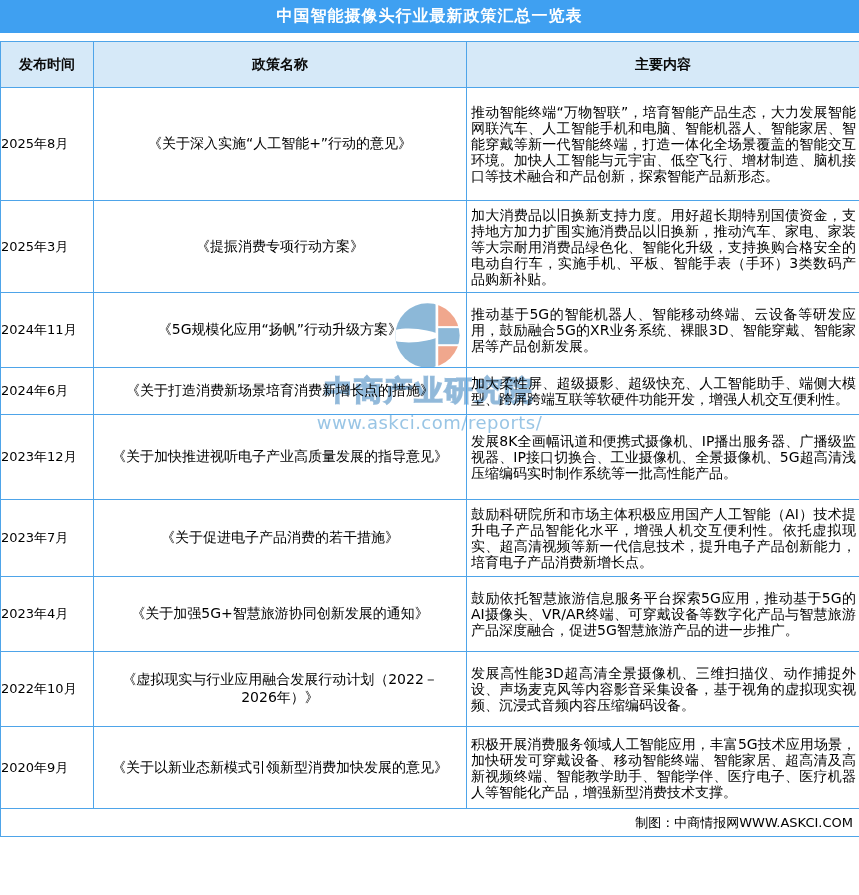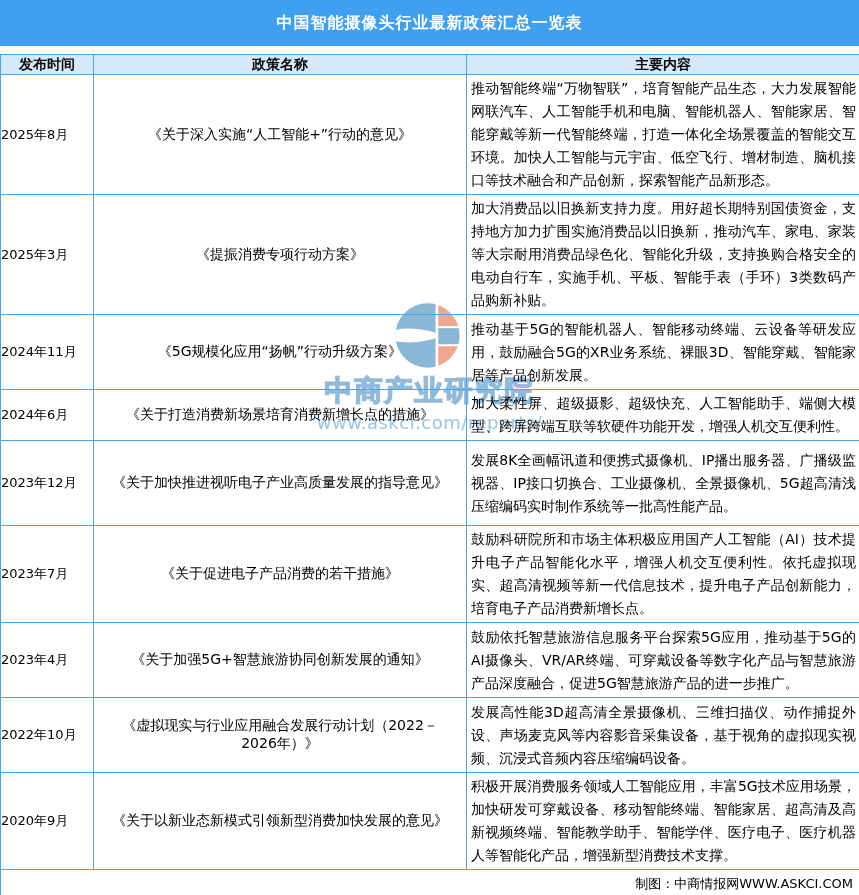--- a/index.html
+++ b/index.html
@@ -6,21 +6,21 @@
   html, body { width: 859px; background: #ffffff; }
   body {
     font-family: "DejaVu Sans", "Liberation Sans", sans-serif;
     color: #000;
     position: relative;
     width: 859px;
     height: 895px;
     overflow: hidden;
   }
   .title-bar {
-    height: 46px;
+    height: 33px;
     background: #3fa0f1;
     color: #ffffff;
     font-size: 16px;
     font-weight: bold;
     display: flex;
     align-items: center;
     justify-content: center;
     letter-spacing: 1px;
   }
   .gap { height: 8px; background: #ffffff; }
@@ -60,21 +60,21 @@
     border-collapse: collapse;
     table-layout: fixed;
     background: transparent;
   }
   .policy-table th, .policy-table td {
     border: 1px solid #4ea4e9;
     vertical-align: middle;
   }
   .policy-table th {
     background: #d6e9f8;
-    height: 20px;
+    height: 46px;
     font-size: 14px;
     font-weight: bold;
     text-align: center;
     color: #0a0a0a;
   }
   col.c-date { width: 93px; }
   col.c-name { width: 373px; }
   col.c-content { width: 393px; }
 
   td.cell-date {
@@ -83,21 +83,21 @@
     background: transparent;
   }
   td.cell-name {
     text-align: center;
     font-size: 14px;
     padding: 2px 16px;
     background: transparent;
   }
   td.cell-content {
     font-size: 14px;
-    line-height: 23px;
+    line-height: 16px;
     padding: 2px 3px 2px 4px;
     text-align: justify;
     background: transparent;
   }
   td.cell-footer {
     height: 28px;
     text-align: right;
     font-size: 13px;
     padding-right: 6px;
     background: transparent;

